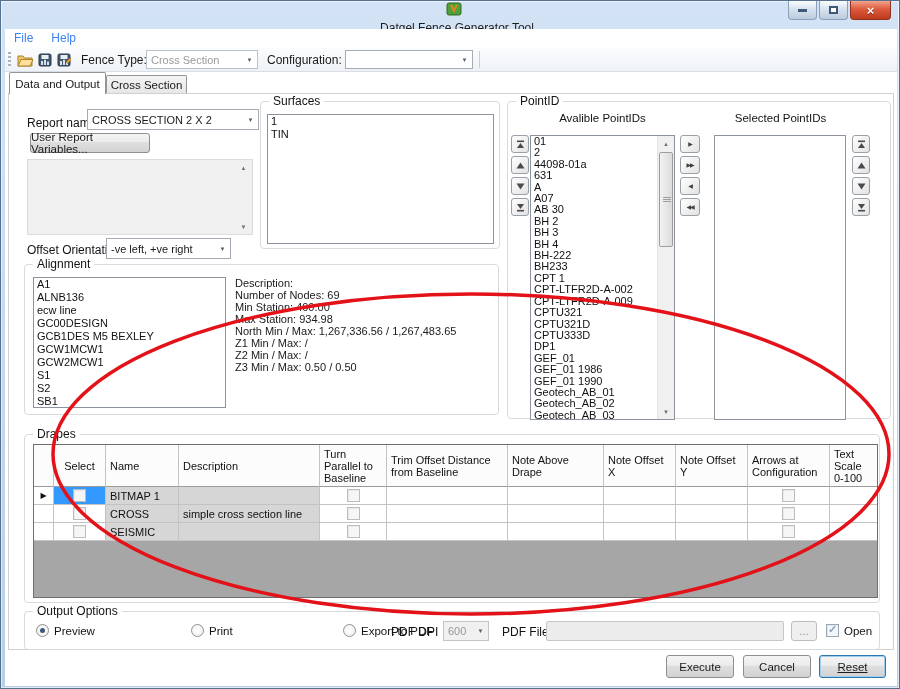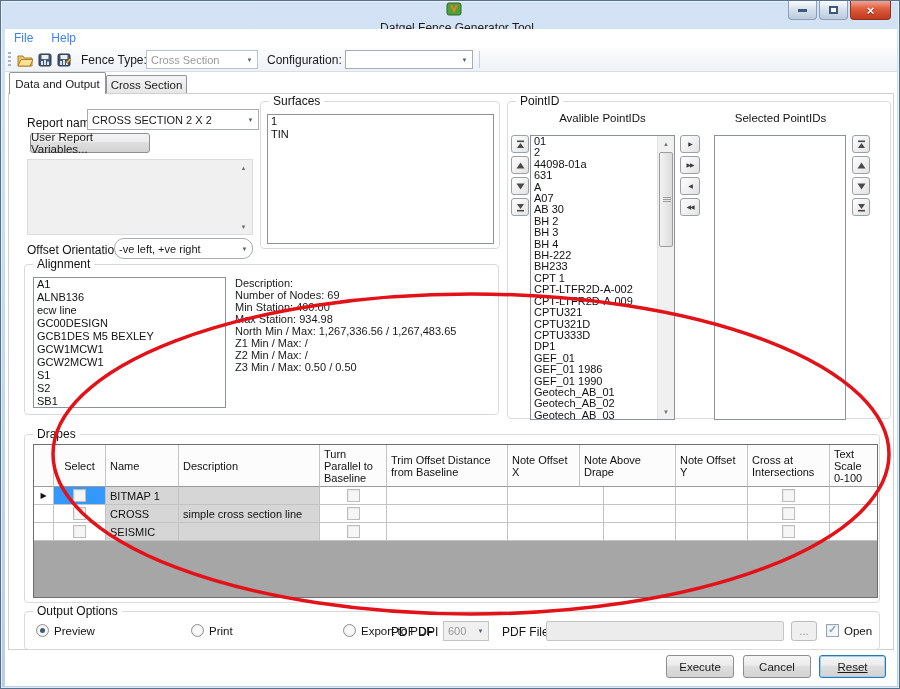--- a/index.html
+++ b/index.html
@@ -179,21 +179,21 @@
       </div>
       <div class="btn" style="left:21px;top:39px;width:120px;height:20px;">User Report Variables...</div>
       <div class="notes" style="left:18px;top:65px;width:226px;height:76px;">
         <span></span>
         <div class="vscroll" style="background:#f0f0f0;border-left:none;">
           <span class="sarrow up">▲</span>
           <span class="sarrow dn">▼</span>
         </div>
       </div>
       <span class="label" style="left:18px;top:149px;">Offset Orientation</span>
-      <div class="combo" style="position:absolute;left:105px;top:144px;width:139px;height:21px;border-radius:10px;">
+      <div class="combo" style="position:absolute;left:97px;top:144px;width:125px;height:21px;">
         <span>-ve left, +ve right</span>
         <span class="arrow">▼</span>
       </div>
 
       <div class="group" style="left:251px;top:7px;width:240px;height:148px;">
         <span class="glabel">Surfaces</span>
         <div class="listbox lh13" style="left:6px;top:12px;width:227px;height:130px;">
             <div class="li">1</div>
             <div class="li">TIN</div>
           </div>
@@ -338,24 +338,24 @@
       <div class="group" style="left:15px;top:340px;width:856px;height:169px;">
         <span class="glabel">Drapes</span>
         <div class="grid">
           <div class="g-row g-head">
             <div class="gc c0"></div>
             <div class="gc c1">Select</div>
             <div class="gc c2">Name</div>
             <div class="gc c3">Description</div>
             <div class="gc c4">Turn Parallel to Baseline</div>
             <div class="gc c5">Trim Offset Distance from Baseline</div>
+            <div class="gc c6">Note Above Drape</div>
             <div class="gc c7">Note Offset X</div>
-            <div class="gc c6">Note Above Drape</div>
             <div class="gc c8">Note Offset Y</div>
-            <div class="gc c9">Cross at Intersections</div>
+            <div class="gc c9">Arrows at Configuration</div>
             <div class="gc c10">Text Scale 0-100</div>
           </div>
           <div class="g-row g-body">
             <div class="gc c0">
                 <span class="rowmark">▶</span>
               </div>
             <div class="gc c1 selblue">
                 <span class="cb"></span>
               </div>
             <div class="gc c2 grayc">BITMAP 1</div>

